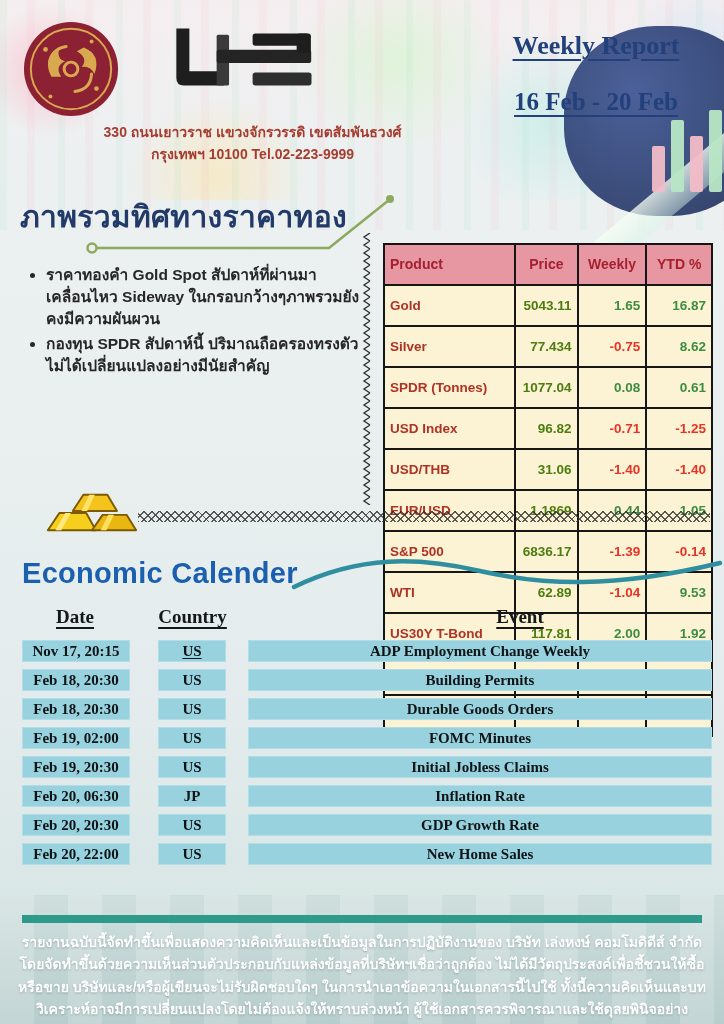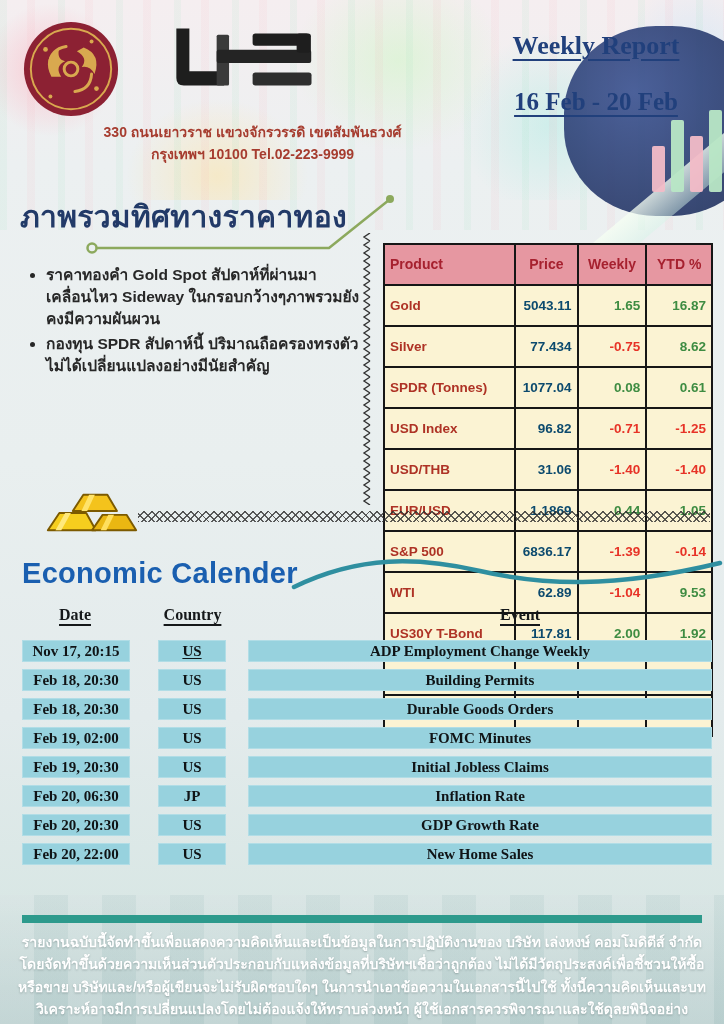--- a/index.html
+++ b/index.html
@@ -56,37 +56,37 @@
   .bullets li { font-size:15.5px; font-weight:bold; color:#272727; line-height:1.42; margin-bottom:3px; }
 
   
   .price-table { position:absolute; left:383px; top:243px; width:330px; border-collapse:collapse; }
   .price-table th, .price-table td { border:2px solid #161616; padding:11px 5px; height:17px;
     line-height:17px; font-size:13.5px; font-weight:bold; white-space:nowrap; }
   .price-table th { background:#e697a1; color:#a6212f; font-size:14px; text-align:center; }
   .price-table th.h-product { text-align:left; }
   .price-table td { background:#fbf3d3; }
   .price-table td.product { color:#ae3225; text-align:left; }
-  .price-table td.num { text-align:right; color:#0c4a6e; }
+  .price-table td.num { text-align:right; color:#4d7c0f; }
   .price-table td.pos { color:#3e8c42; }
   .price-table td.neg { color:#e73327; }
 
   
   .goldbars { position:absolute; left:44px; top:484px; width:96px; height:54px; }
   .hatch { position:absolute; left:138px; top:511px; width:572px; height:11px; opacity:.85;
     background-image:
       repeating-linear-gradient(45deg, rgba(45,45,45,.9) 0 1.4px, transparent 1.4px 5.5px),
       repeating-linear-gradient(-45deg, rgba(45,45,45,.9) 0 1.4px, transparent 1.4px 5.5px);
   }
 
   
   .cal-title { position:absolute; left:22px; top:557px; font-size:29px; font-weight:bold; color:#1a5fb0; letter-spacing:.3px; }
   .wave { position:absolute; left:290px; top:551px; width:434px; height:44px; }
   .cal-head span { position:absolute; top:606px; height:24px; text-align:center;
-    font-family:"Liberation Serif", serif; font-weight:bold; font-size:16px; color:#15181a;
+    font-family:"Liberation Serif", serif; font-weight:bold; font-size:19px; color:#15181a;
     text-decoration:underline; text-decoration-thickness:2px; text-underline-offset:4px; }
   .h-date { left:30px; width:90px; }
   .h-country { left:150px; width:85px; }
   .h-event { left:440px; width:160px; }
   .cal-row { position:absolute; left:0; width:724px; height:22px; }
   .pill { position:absolute; top:0; height:22px; background:#97d2de;
     display:flex; align-items:center; justify-content:center;
     font-family:"Liberation Serif", serif; font-weight:bold; font-size:15px; color:#101416;
     box-shadow:0 0 0 1px rgba(255,255,255,.25) inset; }
   .c-date { left:22px; width:108px; }

